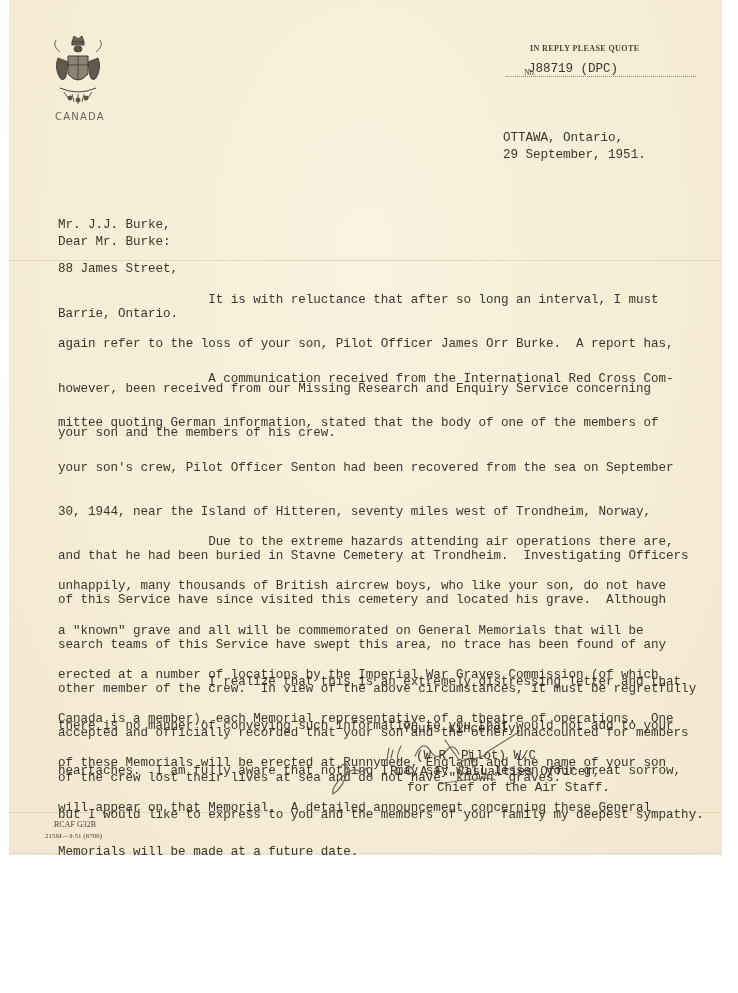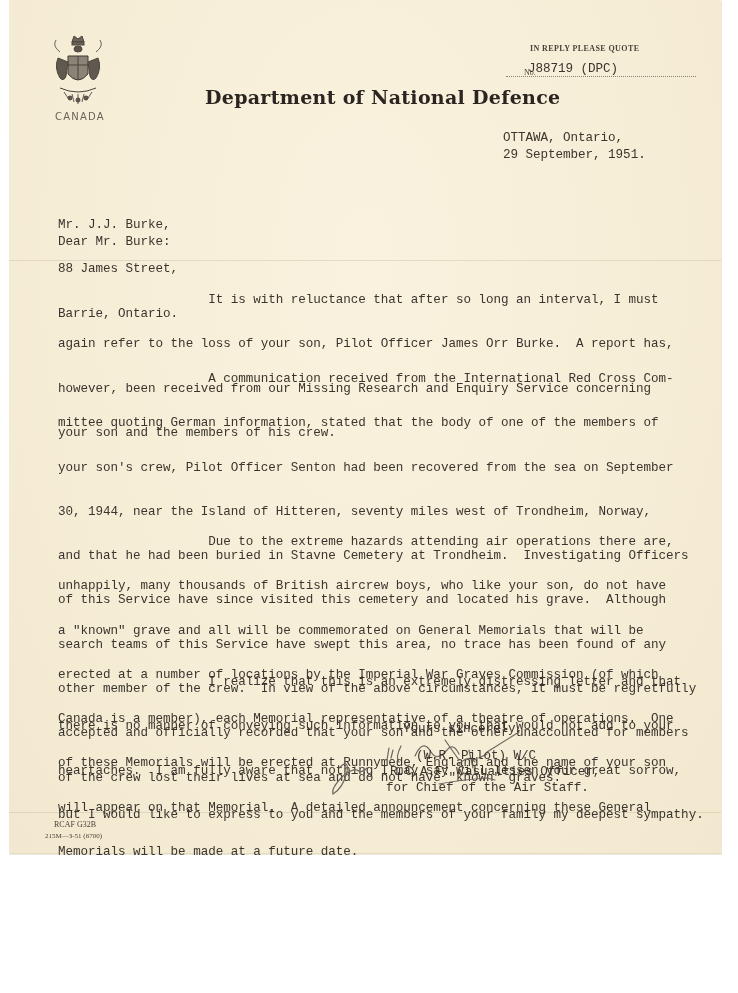--- a/index.html
+++ b/index.html
@@ -59,21 +59,20 @@
   </div>
   <div class="abs canada" style="left:46px; top:111px;">CANADA</div>
 
   <div class="abs small-serif reply" style="left:521px; top:44px;">IN REPLY PLEASE QUOTE</div>
   <div class="abs" style="left:483px; top:62px; width:204px; height:16px;">
     <span class="abs small-serif no-label" style="left:0; top:6px;padding-left:32px;">No.</span>
     <div class="abs dotline" style="left:14px; top:14px; width:190px;"></div>
     <span class="abs tw" style="left:36px; top:0;">J88719 (DPC)</span>
   </div>
 
-  <div class="abs title" style="left:196px; top:86px;">Department of National Defence</div>
 
   <div class="abs tw" style="left:494px; top:131px;">OTTAWA, Ontario,</div>
   <div class="abs tw" style="left:494px; top:148px;">29 September, 1951.</div>
 
   <div class="para tw" style="left:49px; top:189px;">
     <span class="line">Mr. J.J. Burke,</span>
     <span class="line">88 James Street,</span>
     <span class="line">Barrie, Ontario.</span>
   </div>
 
@@ -127,17 +126,17 @@
         <path d="M96 28 Q104 10 112 24 Q118 34 128 22 Q134 14 140 26 M126 12 L140 32"></path>
         <path d="M140 36 Q150 26 156 34 M150 22 L154 40 M160 30 L168 26"></path>
         <path d="M168 24 L200 4"></path>
         <path d="M120 56 Q140 52 168 50 L176 52"></path>
       </g>
     </svg>
   </div>
 
   <div class="abs tw" style="left:407px; top:749px;">(W.R. Pilot) W/C</div>
   <div class="abs tw" style="left:381px; top:765px;">R.C.A.F. Casualties Officer,</div>
-  <div class="abs tw" style="left:377px; top:781px;">for Chief of the Air Staff.</div>
+  <div class="abs tw" style="left:398px; top:781px;">for Chief of the Air Staff.</div>
 
   <div class="abs small-serif form" style="left:45px; top:820px;">RCAF G32B</div>
   <div class="abs small-serif form" style="left:36px; top:832px; font-size:7px;">215M—3-51 (6700)</div>
 </div>
 
 </body></html>

